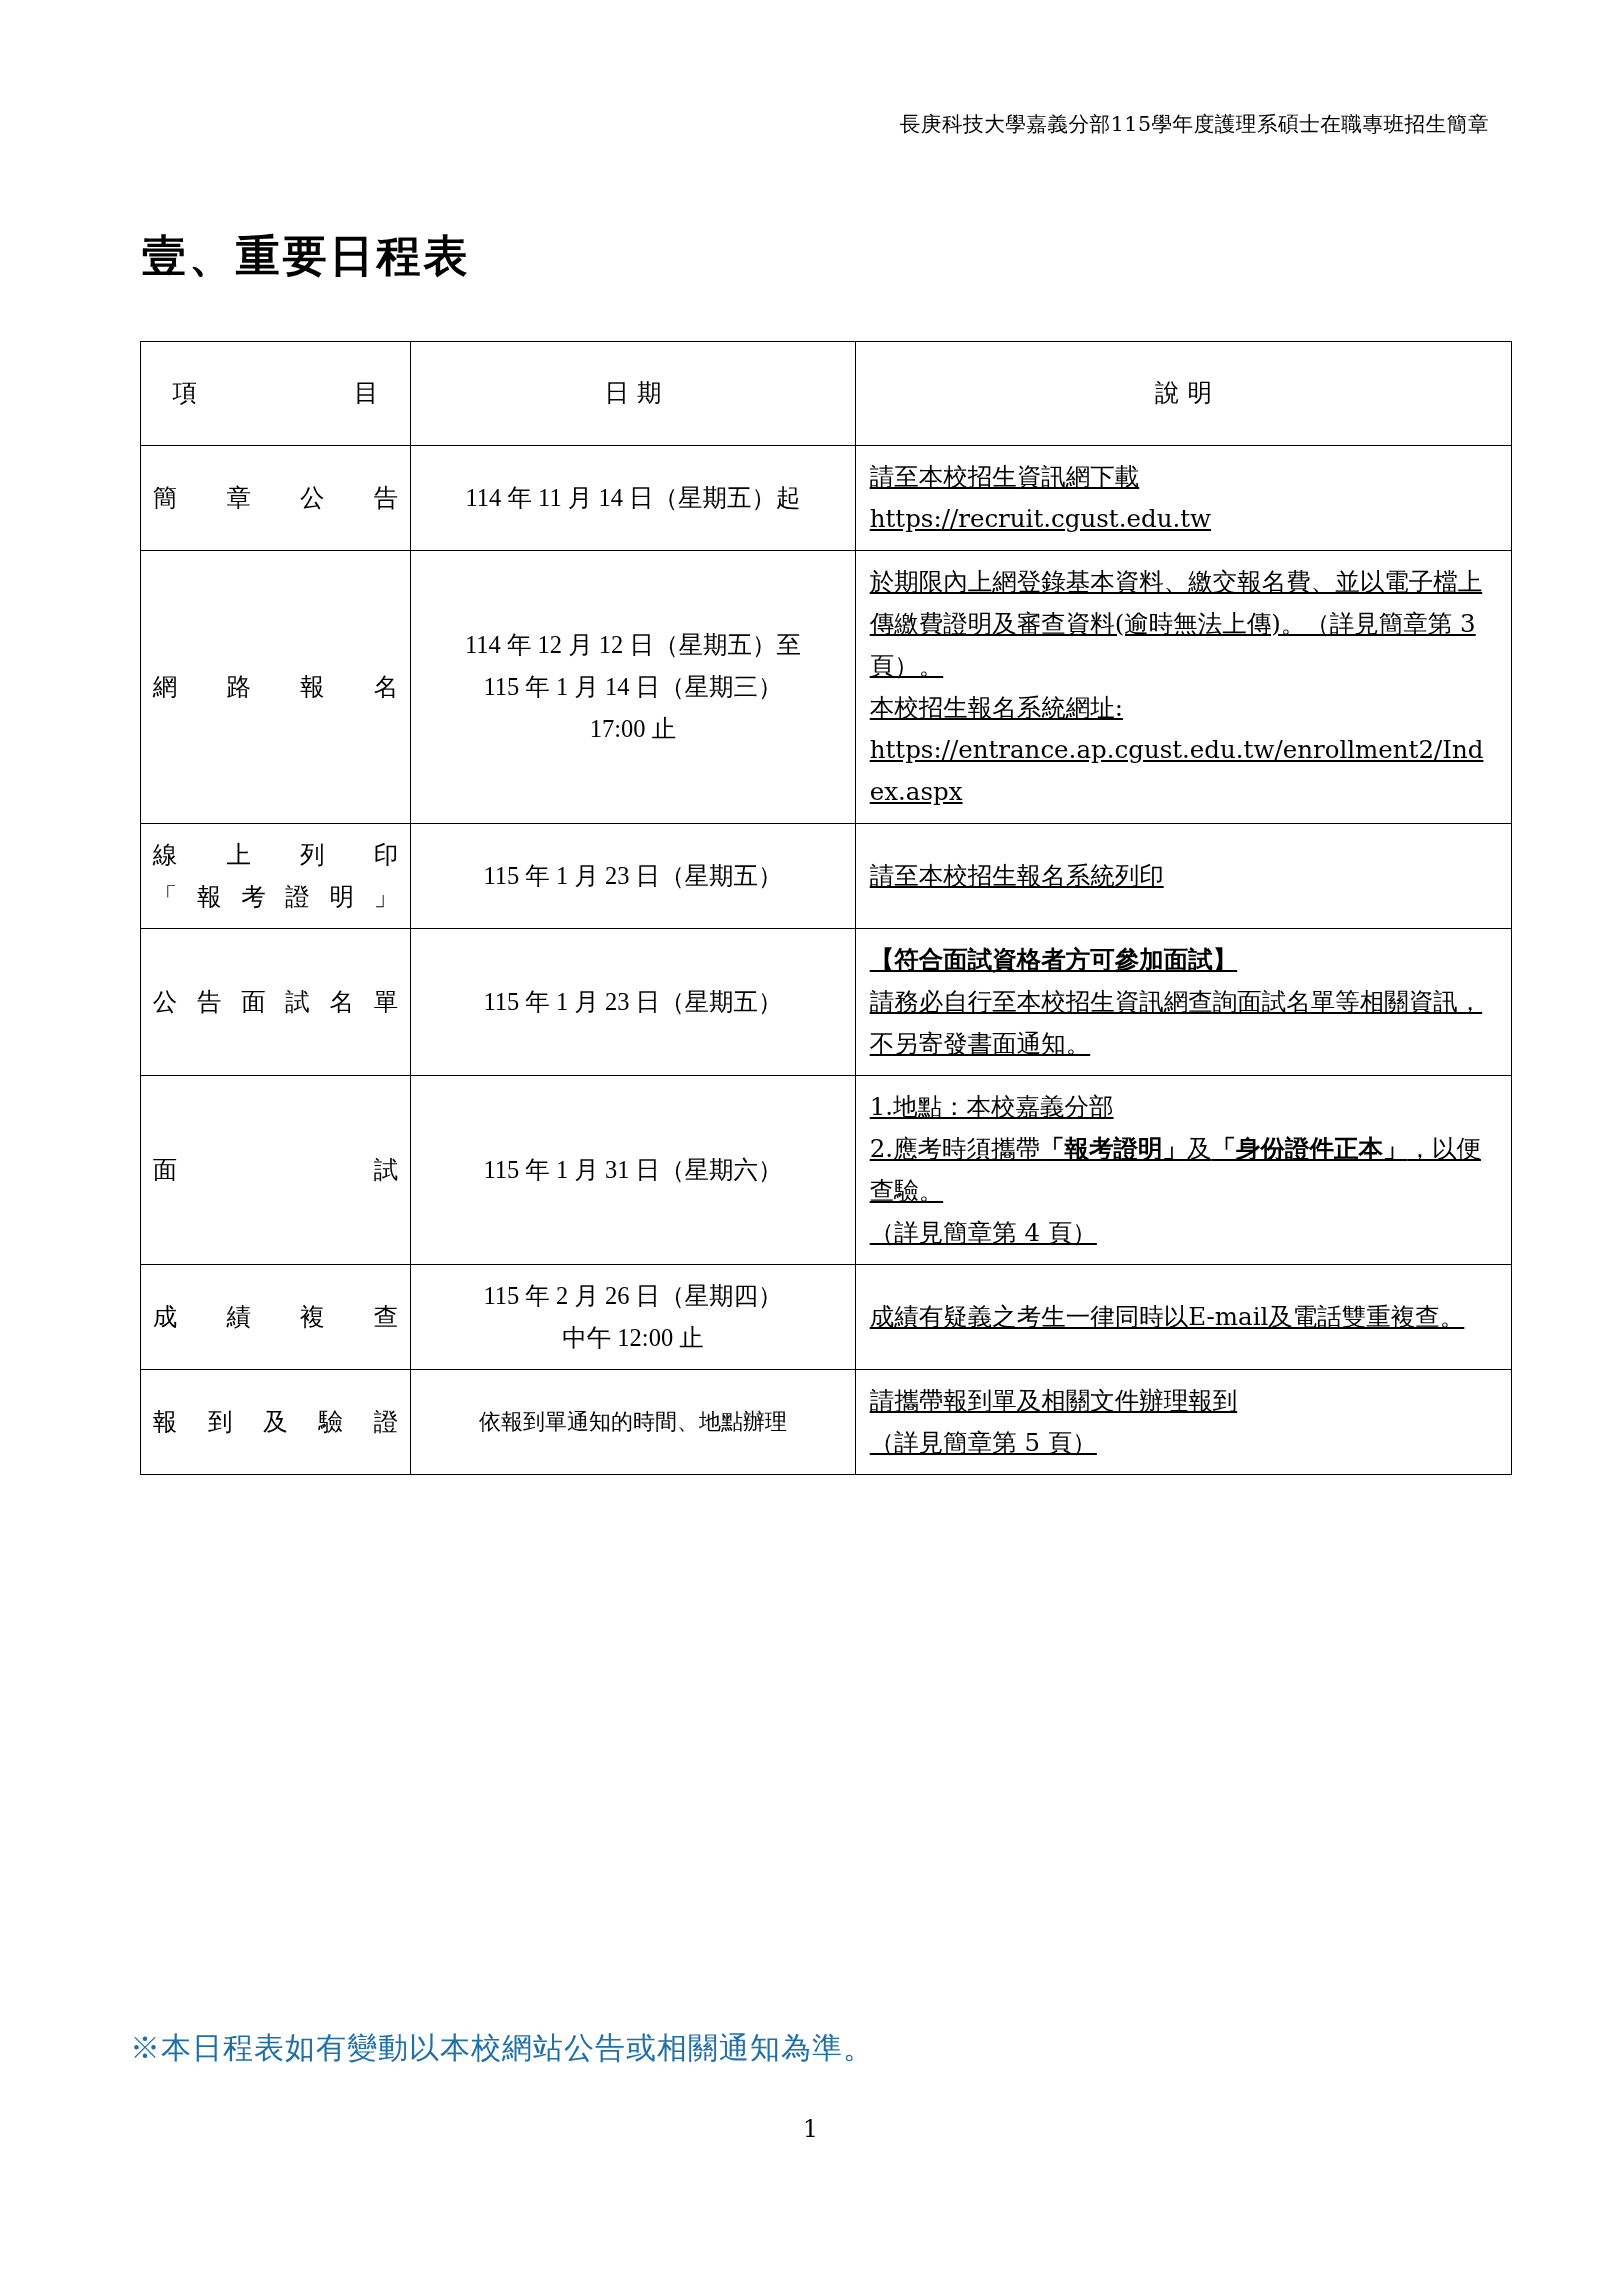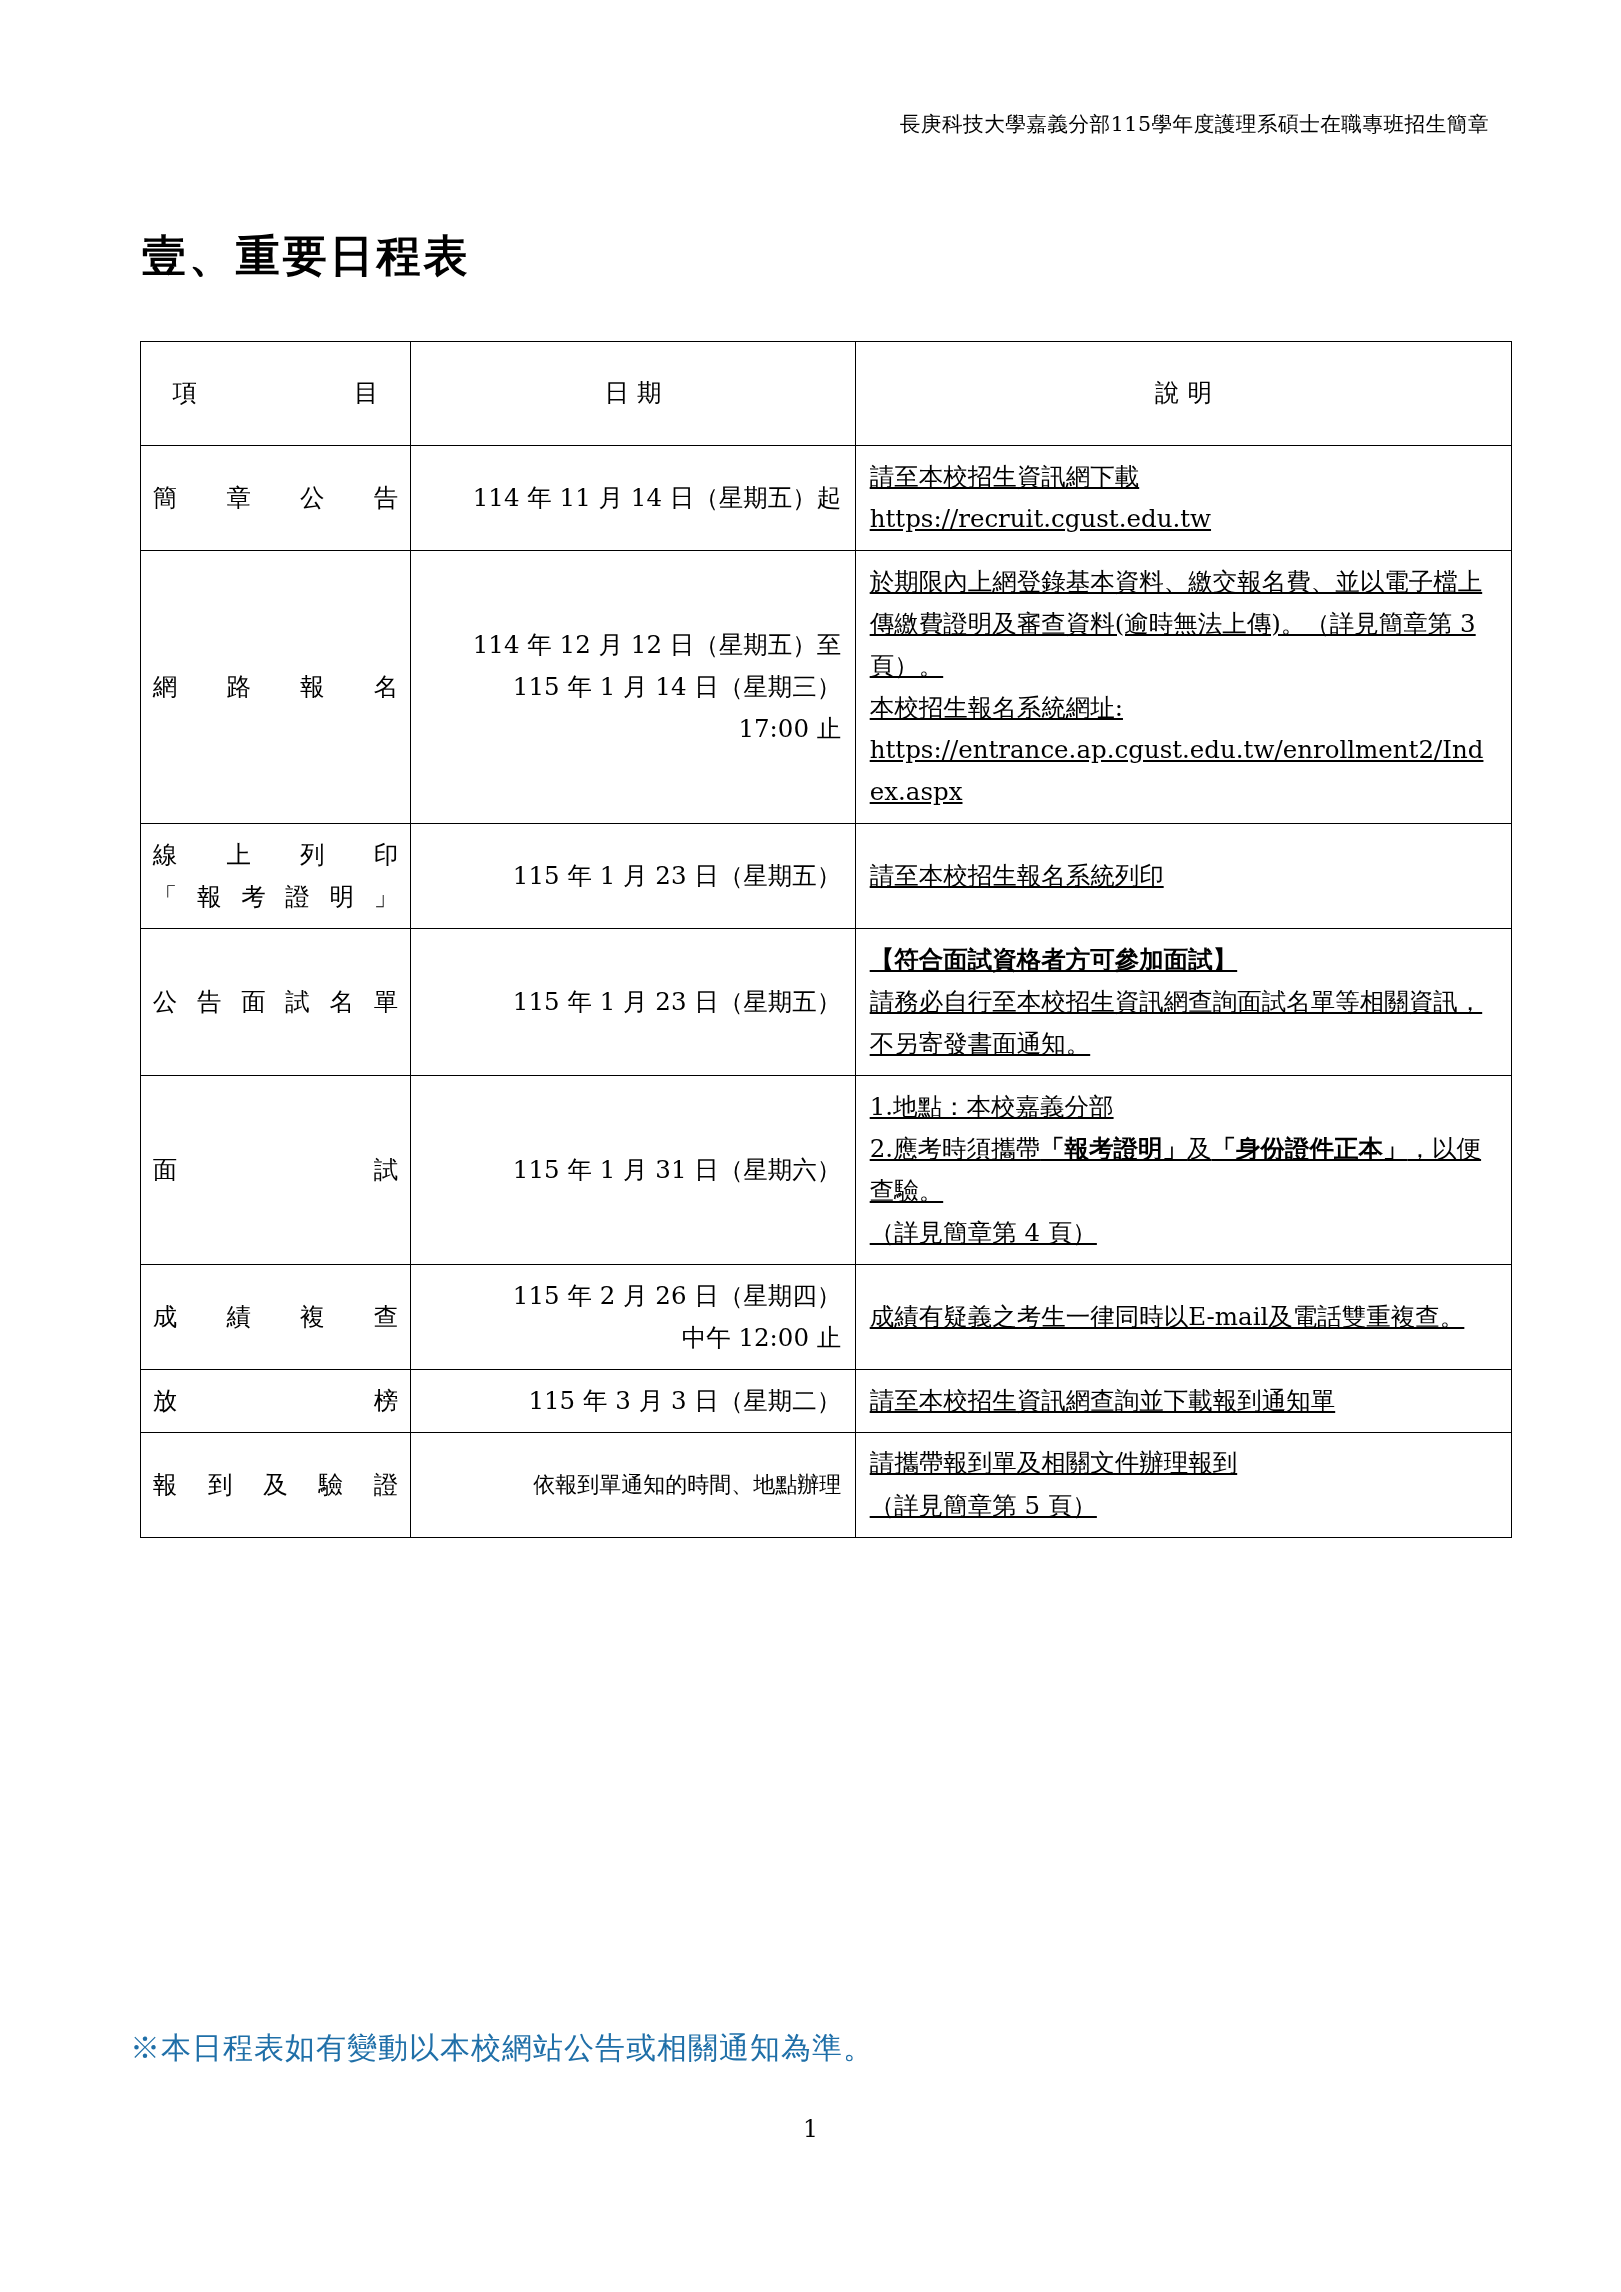--- a/index.html
+++ b/index.html
@@ -93,23 +93,24 @@
   .spread-narrow {
     display: block;
     text-align: justify;
     text-align-last: justify;
     width: 84%;
     margin: 0 auto;
     white-space: nowrap;
   }
 
   .date-cell {
-    text-align: right;
+    text-align: center;
     font-size: 24.5px;
     line-height: 1.85;
+    font-family: Liberation Serif, serif;
   }
 
   .note-cell {
     text-align: left;
     font-size: 24.5px;
     line-height: 1.8;
     word-break: break-all;
     text-decoration: underline;
   }
 
@@ -246,31 +247,20 @@
           </td>
           <td class="date-cell">
             <span class="note-line">115 年 2 月 26 日（星期四）</span>
             <span class="note-line">中午 12:00 止</span>
           </td>
           <td class="note-cell">
             <span class="note-line">成績有疑義之考生一律同時以E-mail及電話雙重複查。</span>
           </td>
         </tr>
 
-        <tr>
-          <td class="item-cell">
-            <span class="spread">放榜</span>
-          </td>
-          <td class="date-cell">
-            <span class="note-line">115 年 3 月 3 日（星期二）</span>
-          </td>
-          <td class="note-cell">
-            <span class="note-line">請至本校招生資訊網查詢並下載報到通知單</span>
-          </td>
-        </tr>
 
         <tr>
           <td class="item-cell">
             <span class="spread">報到及驗證</span>
           </td>
           <td class="date-cell" style="font-size:22px;">
             <span class="note-line">依報到單通知的時間、地點辦理</span>
           </td>
           <td class="note-cell">
             <span class="note-line">請攜帶報到單及相關文件辦理報到</span>

